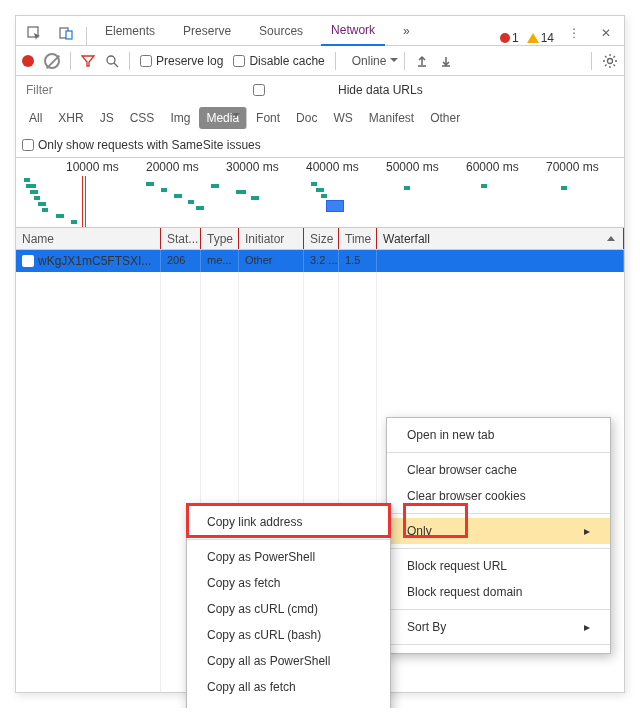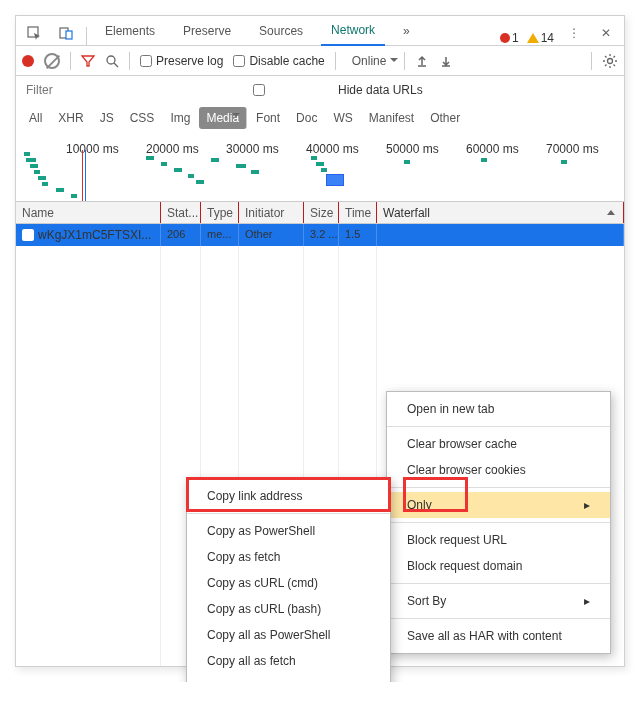--- a/index.html
+++ b/index.html
@@ -1,21 +1,21 @@
 <!DOCTYPE html>
 <html><head>
 <meta charset="utf-8">
 <style>
 *{box-sizing:border-box;margin:0;padding:0;font-family:-apple-system,'Segoe UI',Arial,sans-serif;font-size:12px;color:#333}
 body{background:#fff;padding:15px}
 .devtools{width:610px;border:1px solid #d0d0d0;background:#fff;box-shadow:2px 3px 8px rgba(0,0,0,0.1);position:relative}
 .tabbar{display:flex;align-items:flex-end;height:30px;border-bottom:1px solid #d0d0d0;padding:0 6px;gap:8px}
 .tabbar .icon{width:24px;height:24px;display:flex;align-items:center;justify-content:center;color:#666}
 .tabbar .tab{padding:7px 10px;color:#555;cursor:pointer}
-.tabbar .tab.active{color:#0f766e;border-bottom:2px solid #1a73e8;margin-bottom:-1px}
+.tabbar .tab.active{color:#701a75;border-bottom:2px solid #1a73e8;margin-bottom:-1px}
 .tabbar .spacer{flex:1}
 .err{display:flex;align-items:center;gap:2px}
 .err .dot{width:10px;height:10px;border-radius:50%;display:inline-block}
 .err .red{background:#d93025}
 .err .yel{width:0;height:0;border-left:6px solid transparent;border-right:6px solid transparent;border-bottom:10px solid #f0ad00;border-radius:0}
 .toolbar{display:flex;align-items:center;height:30px;border-bottom:1px solid #d0d0d0;padding:0 6px;gap:10px}
 .rec{width:12px;height:12px;border-radius:50%;background:#d93025}
 .nope{width:16px;height:16px;border:2px solid #888;border-radius:50%;position:relative}
 .nope:after{content:"";position:absolute;left:-2px;top:50%;width:18px;height:2px;background:#888;transform:rotate(-45deg)}
 .divider{width:1px;height:18px;background:#ccc}
@@ -23,21 +23,21 @@
 .cbx input{width:12px;height:12px}
 .sel{padding:2px 6px;color:#555;border-right:1px solid #ccc;padding-right:18px;position:relative}
 .sel:after{content:"";position:absolute;right:6px;top:6px;border-left:4px solid transparent;border-right:4px solid transparent;border-top:4px solid #666}
 .filterbar{display:flex;align-items:center;height:28px;padding:0 6px;gap:12px}
 .filterbar input{width:150px;border:none;outline:none;padding:4px;color:#c2410c}
 .typebar{display:flex;align-items:center;height:28px;padding:0 6px;gap:2px}
 .typebar .typ{padding:4px 7px;color:#555;cursor:pointer;border-radius:3px}
 .typebar .typ.sel{background:#888;color:#fff}
 .samesite{display:flex;align-items:center;height:26px;padding:0 6px;border-bottom:1px solid #d0d0d0;gap:6px}
 .timeline{height:70px;border-bottom:1px solid #ccc;position:relative;overflow:hidden;background:#fff}
-.timeline .ticks{position:absolute;top:8px;left:0;right:0;height:18px;display:flex;font-size:10px;color:#888}
+.timeline .ticks{position:absolute;top:0;left:0;right:0;height:18px;display:flex;font-size:10px;color:#888}
 .timeline .tick{position:absolute;top:2px}
 .timeline .marks{position:absolute;top:18px;left:0;right:0;bottom:0}
 .bar{position:absolute;height:4px;background:#1aa084}
 .bigbar{position:absolute;width:18px;height:12px;background:#3b82f6;border:1px solid #2563eb}
 .vline-r{position:absolute;top:0;bottom:0;width:1px;background:#d93025;left:66px}
 .vline-b{position:absolute;top:0;bottom:0;width:1px;background:#1a73e8;left:69px}
 .headers{display:flex;height:22px;border-bottom:1px solid #ccc;background:#f3f3f3}
 .headers .col{padding:4px 6px;border-right:1px solid #b91c1c;color:#555;white-space:nowrap;overflow:hidden}
 .c-name{width:145px}
 .c-stat{width:40px}
@@ -165,20 +165,26 @@
     <span class="typ">CSS</span>
     <span class="typ">Img</span>
     <span class="typ sel">Media</span>
     <span class="typ">Font</span>
     <span class="typ">Doc</span>
     <span class="typ">WS</span>
     <span class="typ">Manifest</span>
     <span class="typ">Other</span>
   </div>
 
+  <div class="samesite">
+    <label class="cbx">
+        <input type="checkbox" style="">
+        <span>Only show requests with SameSite issues</span>
+      </label>
+  </div>
 
   <div class="timeline">
     <div class="ticks">
       <span class="tick" style="left:50px">10000 ms</span>
       <span class="tick" style="left:130px">20000 ms</span>
       <span class="tick" style="left:210px">30000 ms</span>
       <span class="tick" style="left:290px">40000 ms</span>
       <span class="tick" style="left:370px">50000 ms</span>
       <span class="tick" style="left:450px">60000 ms</span>
       <span class="tick" style="left:530px">70000 ms</span>
@@ -251,21 +257,20 @@
       <div class="mi">Clear browser cache</div>
       <div class="mi">Clear browser cookies</div>
       <div class="sep"></div>
       <div class="mi hl"><span>Only</span><span class="arrow">▸</span></div>
       <div class="sep"></div>
       <div class="mi">Block request URL</div>
       <div class="mi">Block request domain</div>
       <div class="sep"></div>
       <div class="mi"><span>Sort By</span><span class="arrow">▸</span></div>
       <div class="sep"></div>
-      <div class="mi">Save all as HAR with content</div>
     </div>
 
     <div class="menu menu2">
       <div class="mi">Copy link address</div>
       <div class="sep"></div>
       <div class="mi">Copy as PowerShell</div>
       <div class="mi">Copy as fetch</div>
       <div class="mi">Copy as cURL (cmd)</div>
       <div class="mi">Copy as cURL (bash)</div>
       <div class="mi">Copy all as PowerShell</div>

